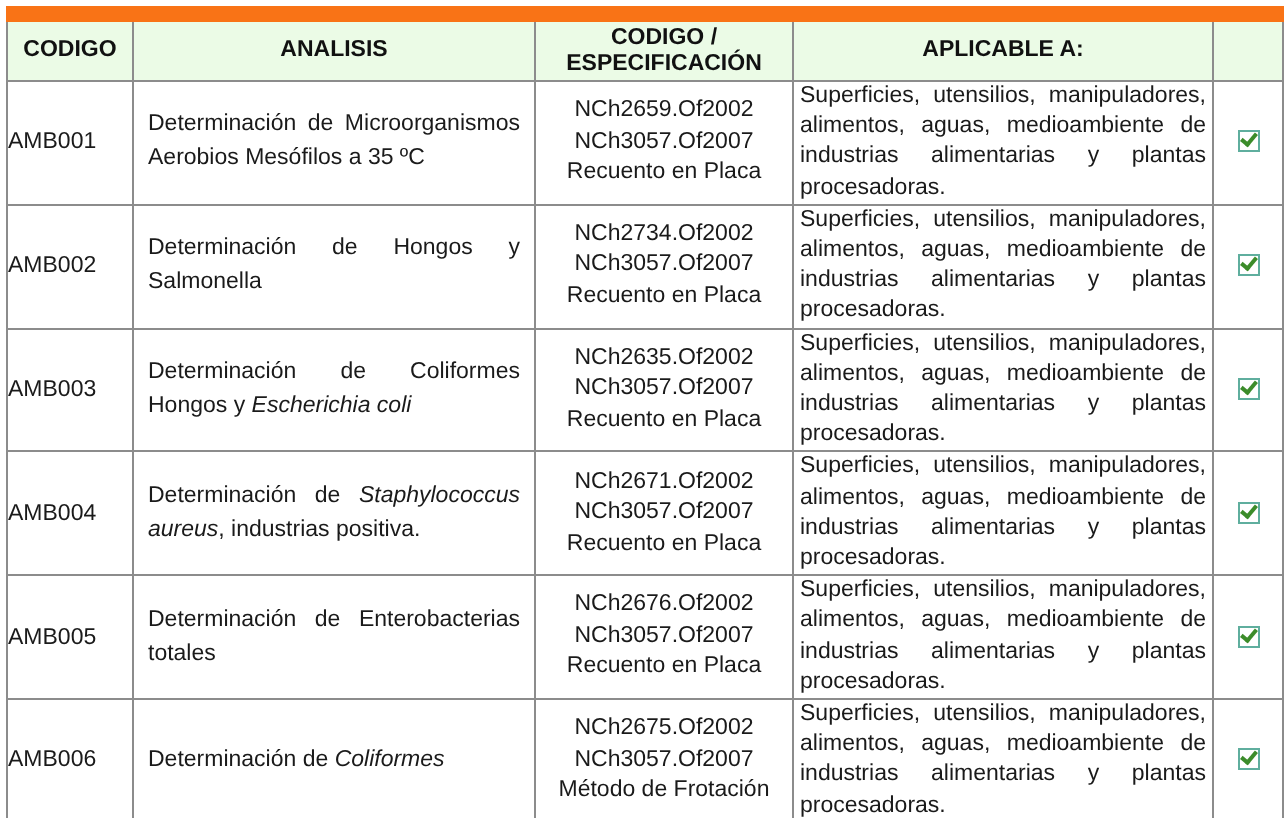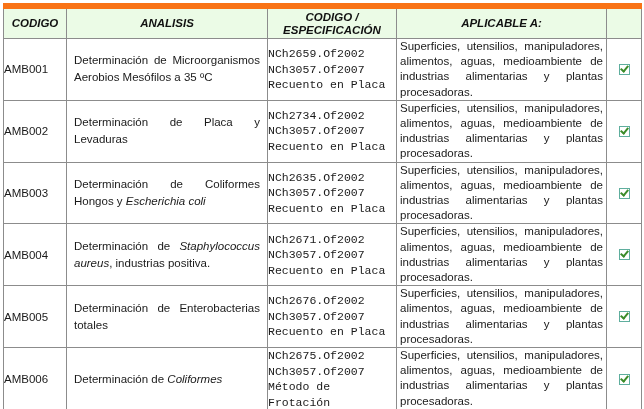--- a/index.html
+++ b/index.html
@@ -10,35 +10,35 @@
     table-layout: fixed;
     width: 638px;
     font-family: "Liberation Sans", sans-serif;
     font-size: 11.5px;
     color: #1a1a1a;
   }
   table.grid th, table.grid td {
     border: 1px solid #8c8c8c;
     padding: 0;
   }
-  thead tr { border-top: 6px solid #f97316; font-style: italic; }
+  thead tr { border-top: 8px solid #f97316; }
   thead th {
     background: #ebfbe6;
     height: 29px;
     font-weight: bold;
     font-size: 11.5px;
     text-align: center;
     line-height: 13px;
     color: #111;
     border-top: 3px solid #000 !important;
   }
   tbody td { height: 60px; vertical-align: middle; }
   td.code { text-align: left; }
   td.analysis { padding: 0 7px 0 7px !important; text-align: justify; text-align-last: left; line-height: 17px; }
-  td.norma { line-height: 15.5px; font-family: Liberation Mono, monospace; }
+  td.norma { text-align: center; line-height: 15.5px; }
   td.aplicable { padding: 0 3px 0 3px !important; text-align: justify; text-align-last: left; line-height: 15.2px; vertical-align: top; }
   td.check { text-align: center; }
   .chk {
     display: inline-block; width: 9px; height: 9px;
     border: 1px solid #5fae9e; position: relative; top: 1px; background: #fff;
   }
   .chk::after {
     content: ""; position: absolute; left: 2px; top: -1px;
     width: 3px; height: 6px;
     border-right: 2px solid #3c8c2a; border-bottom: 2px solid #3c8c2a;
@@ -77,21 +77,21 @@
       <td class="norma">
         <span class="just-line">NCh2659.Of2002</span>
         <span class="just-line">NCh3057.Of2007</span>
         <span class="just-line">Recuento en Placa</span>
       </td>
       <td class="aplicable">Superficies, utensilios, manipuladores, alimentos, aguas, medioambiente de industrias alimentarias y plantas procesadoras.</td>
       <td class="check"><span class="chk"></span></td>
     </tr>
     <tr>
       <td class="code">AMB002</td>
-      <td class="analysis"><span>Determinación de Placa y Levaduras</span><i></i><span></span></td>
+      <td class="analysis"><span>Determinación de Hongos y Salmonella</span><i></i><span></span></td>
       <td class="norma">
         <span class="just-line">NCh2734.Of2002</span>
         <span class="just-line">NCh3057.Of2007</span>
         <span class="just-line">Recuento en Placa</span>
       </td>
       <td class="aplicable">Superficies, utensilios, manipuladores, alimentos, aguas, medioambiente de industrias alimentarias y plantas procesadoras.</td>
       <td class="check"><span class="chk"></span></td>
     </tr>
     <tr>
       <td class="code">AMB003</td>

